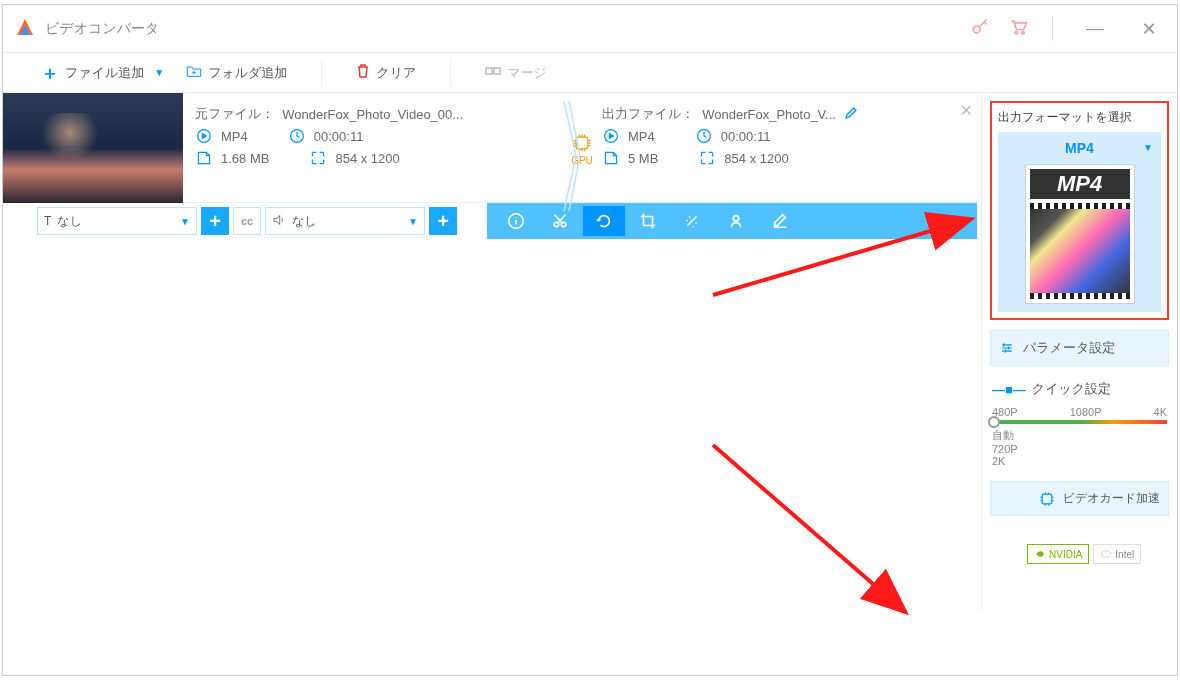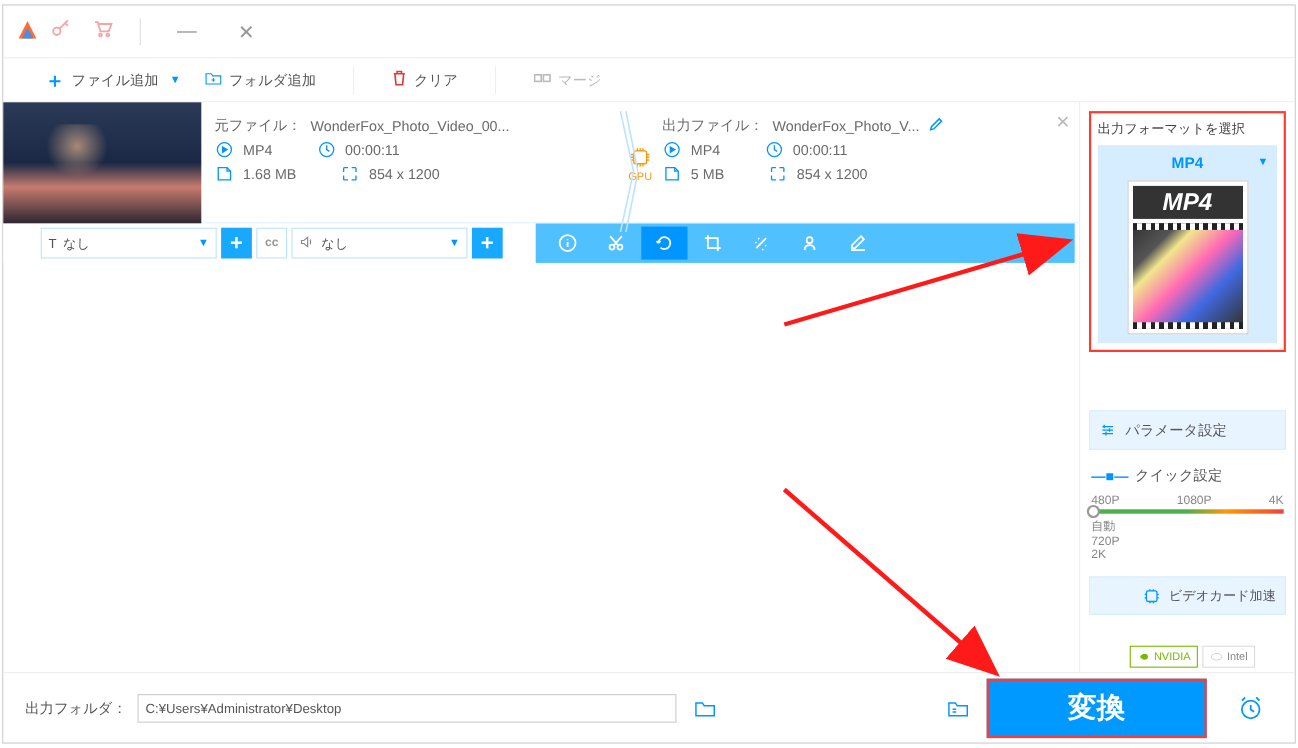--- a/index.html
+++ b/index.html
@@ -69,21 +69,21 @@
 .format-sel { background:#d5edff; padding:8px; position:relative; }
 .format-sel-hdr { text-align:center; color:#0095ff; font-size:14px; font-weight:bold; position:relative; }
 .format-sel-hdr .dd { position:absolute; right:0; top:2px; color:#0095ff; font-size:10px; }
 .format-preview { margin-top:8px; background:#fff; border:1px solid #ccc; padding:4px; width:110px; height:140px; margin-left:auto; margin-right:auto; display:flex; flex-direction:column; }
 .format-preview .mp4-bar { background:#333; color:#fff; text-align:center; font-size:22px; font-weight:bold; font-style:italic; padding:2px 0; }
 .format-preview .film { flex:1; background:linear-gradient(135deg,#333 0%,#555 20%,#f0e68c 30%,#ff69b4 50%,#4169e1 70%,#333 100%); border-top:4px solid #222; border-bottom:4px solid #222; position:relative; margin-top:4px; }
 .format-preview .film::before, .format-preview .film::after { content:""; position:absolute; left:0; right:0; height:6px; background:repeating-linear-gradient(90deg,#222 0,#222 4px,#fff 4px,#fff 8px); }
 .format-preview .film::before { top:-4px; }
 .format-preview .film::after { bottom:-4px; }
 
-.param-btn { background:#e8f4ff; padding:8px; display:flex; align-items:center; gap:8px; cursor:pointer; font-size:13px; color:#555; border:1px solid #d5edff;margin-top:43px; }
+.param-btn { background:#e8f4ff; padding:8px; display:flex; align-items:center; gap:8px; cursor:pointer; font-size:13px; color:#555; border:1px solid #d5edff; }
 .param-btn svg { width:16px; height:16px; stroke:#0095ff; fill:none; stroke-width:1.5; }
 
 .quick-box { padding:4px 2px; }
 .quick-title { display:flex; align-items:center; gap:6px; font-size:13px; color:#555; margin-bottom:8px; }
 .quick-title .dash { color:#0095ff; font-weight:bold; }
 .slider-labels { display:flex; justify-content:space-between; font-size:11px; color:#888; margin-bottom:2px; }
 .slider-track { height:4px; background:linear-gradient(90deg,#4caf50 0%,#4caf50 50%,#ff9800 70%,#f44336 100%); position:relative; margin:2px 0; }
 .slider-thumb { position:absolute; left:-4px; top:-4px; width:12px; height:12px; border-radius:50%; background:#fff; border:2px solid #999; }
 .slider-labels2 { display:flex; justify-content:space-between; font-size:11px; color:#888; margin-top:4px;flex-direction:column; }
 
@@ -114,20 +114,21 @@
 
 <div class="window">
 
   <div class="titlebar">
     <span class="logo">
       <svg viewBox="0 0 24 24">
           <path d="M12 2 L20 18 L4 18 Z" fill="#ff6b35"></path>
           <path d="M12 8 L17 18 L7 18 Z" fill="#4a90e2"></path>
         </svg>
     </span>
+    <span class="title">ビデオコンバータ</span>
     <div class="tb-actions">
       <span class="tb-icon">
         <svg width="20" height="20" viewBox="0 0 24 24" fill="none" stroke="#f4a6a6" stroke-width="2">
             <circle cx="8" cy="15" r="4"></circle>
             <path d="M11 12 L20 3 M17 6 L20 9"></path>
           </svg>
       </span>
       <span class="tb-icon">
         <svg width="20" height="20" viewBox="0 0 24 24" fill="none" stroke="#f4a6a6" stroke-width="2">
             <path d="M4 5h3l3 10h9l3-8H8"></path>
@@ -417,45 +418,20 @@
         <div class="gpu-vendor">
           <svg width="12" height="12" viewBox="0 0 20 20">
               <ellipse cx="10" cy="10" rx="8" ry="5" fill="none" stroke="#bbb"></ellipse>
             </svg>
           <span>Intel</span>
         </div>
       </div>
     </div>
   </div>
 
-  <div class="bottombar">
-    <span class="out-label">出力フォルダ：</span>
-    <input class="out-path" value="C:¥Users¥Administrator¥Desktop" style="">
-    <div class="bb-icon">
-      <svg viewBox="0 0 24 20">
-          <path d="M2 4h7l2 3h11v11H2z"></path>
-        </svg>
-    </div>
-    <div class="bb-spacer"></div>
-    <div class="bb-icon">
-      <svg viewBox="0 0 24 20">
-          <path d="M2 4h7l2 3h11v11H2z"></path>
-          <path d="M6 11h4M6 14h4"></path>
-        </svg>
-    </div>
-    <div class="convert-btn">
-      <span>変換</span>
-    </div>
-    <div class="alarm-btn">
-      <svg viewBox="0 0 24 24">
-          <circle cx="12" cy="13" r="8"></circle>
-          <path d="M12 9v4l3 2M4 5l3-3M20 5l-3-3"></path>
-        </svg>
-    </div>
-  </div>
 
   <div class="arrow" style="left:700px; top:200px;">
     <svg width="290" height="100">
         <defs>
           <marker id="ah1" markerWidth="12" markerHeight="12" refX="10" refY="5" orient="auto">
             <path d="M0 0L12 5L0 10z" fill="#ff1a1a"></path>
           </marker>
         </defs>
         <line x1="10" y1="90" x2="265" y2="15" stroke="#ff1a1a" stroke-width="4" marker-end="url(#ah1)"></line>
       </svg>

